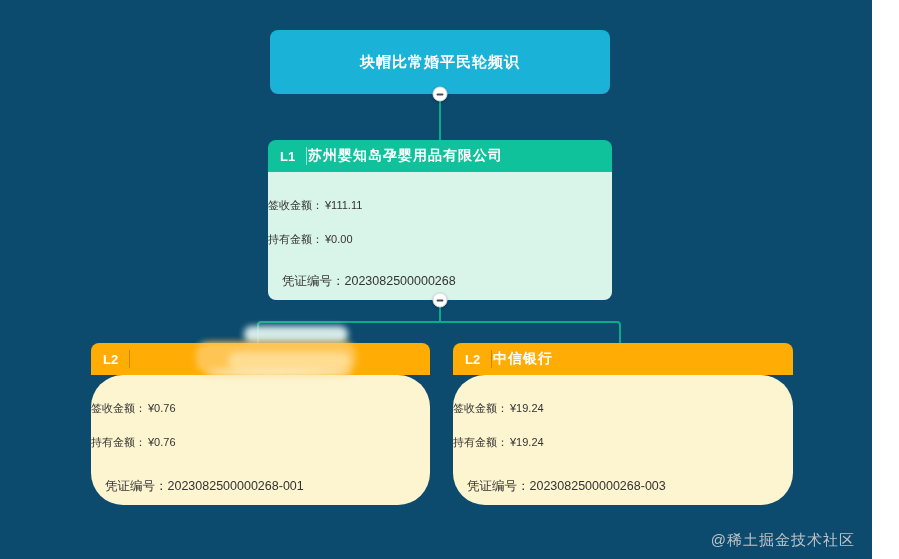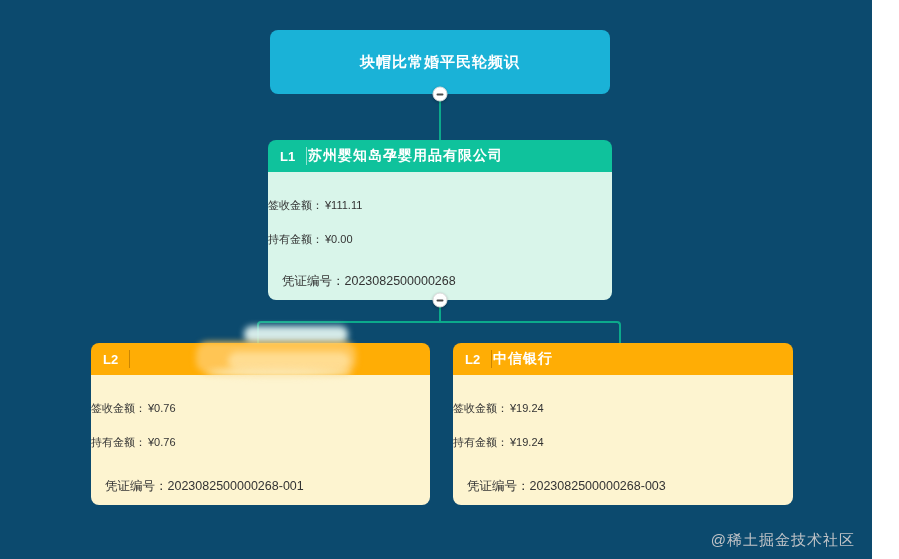--- a/index.html
+++ b/index.html
@@ -105,21 +105,21 @@
   }
 
   .card-body {
     position: relative;
     height: 128px;
     border-radius: 0 0 8px 8px;
     padding-top: 22px;
     box-sizing: content-box;
   }
   .card.l1 .card-body { background: #d9f5ea; height: 106px; }
-  .card.l2-left .card-body, .card.l2-right .card-body { background: #fdf4d0; height: 108px; }
+  .card.l2-left .card-body, .card.l2-right .card-body { background: #fdf4d0; height: 108px; border-radius: 32px; }
 
   .amount-row {
     text-align: left;
     font-size: 11px;
     color: #333333;
     line-height: 22px;
     margin-bottom: 12px;
   }
   .amount-row .amount-value { margin-left: 2px; }
 

